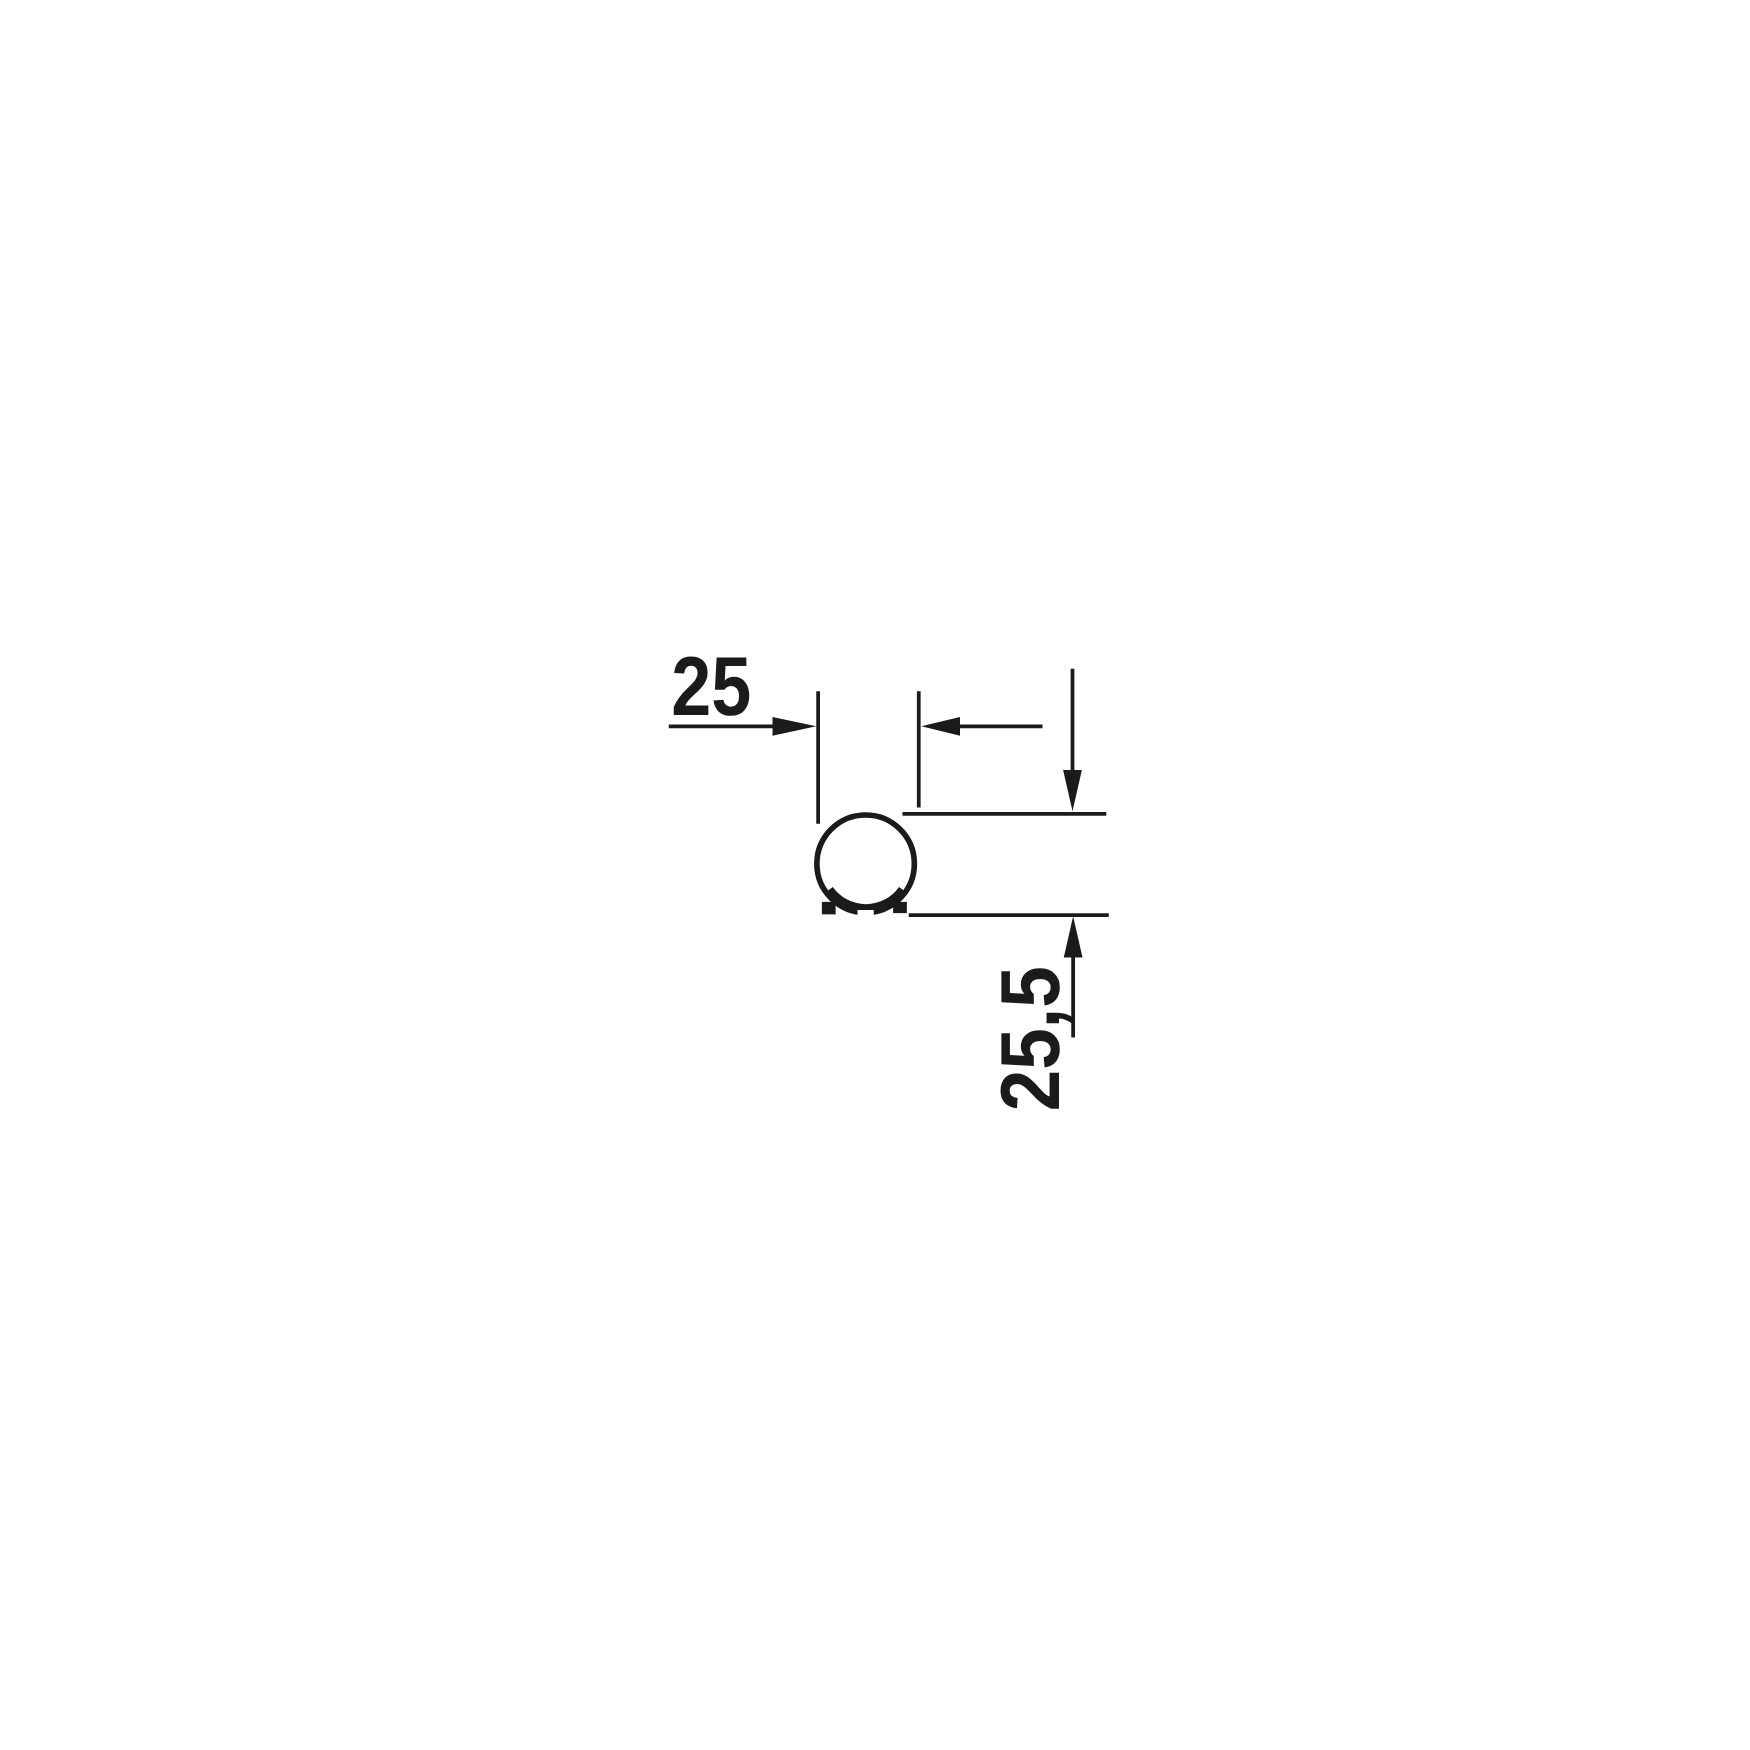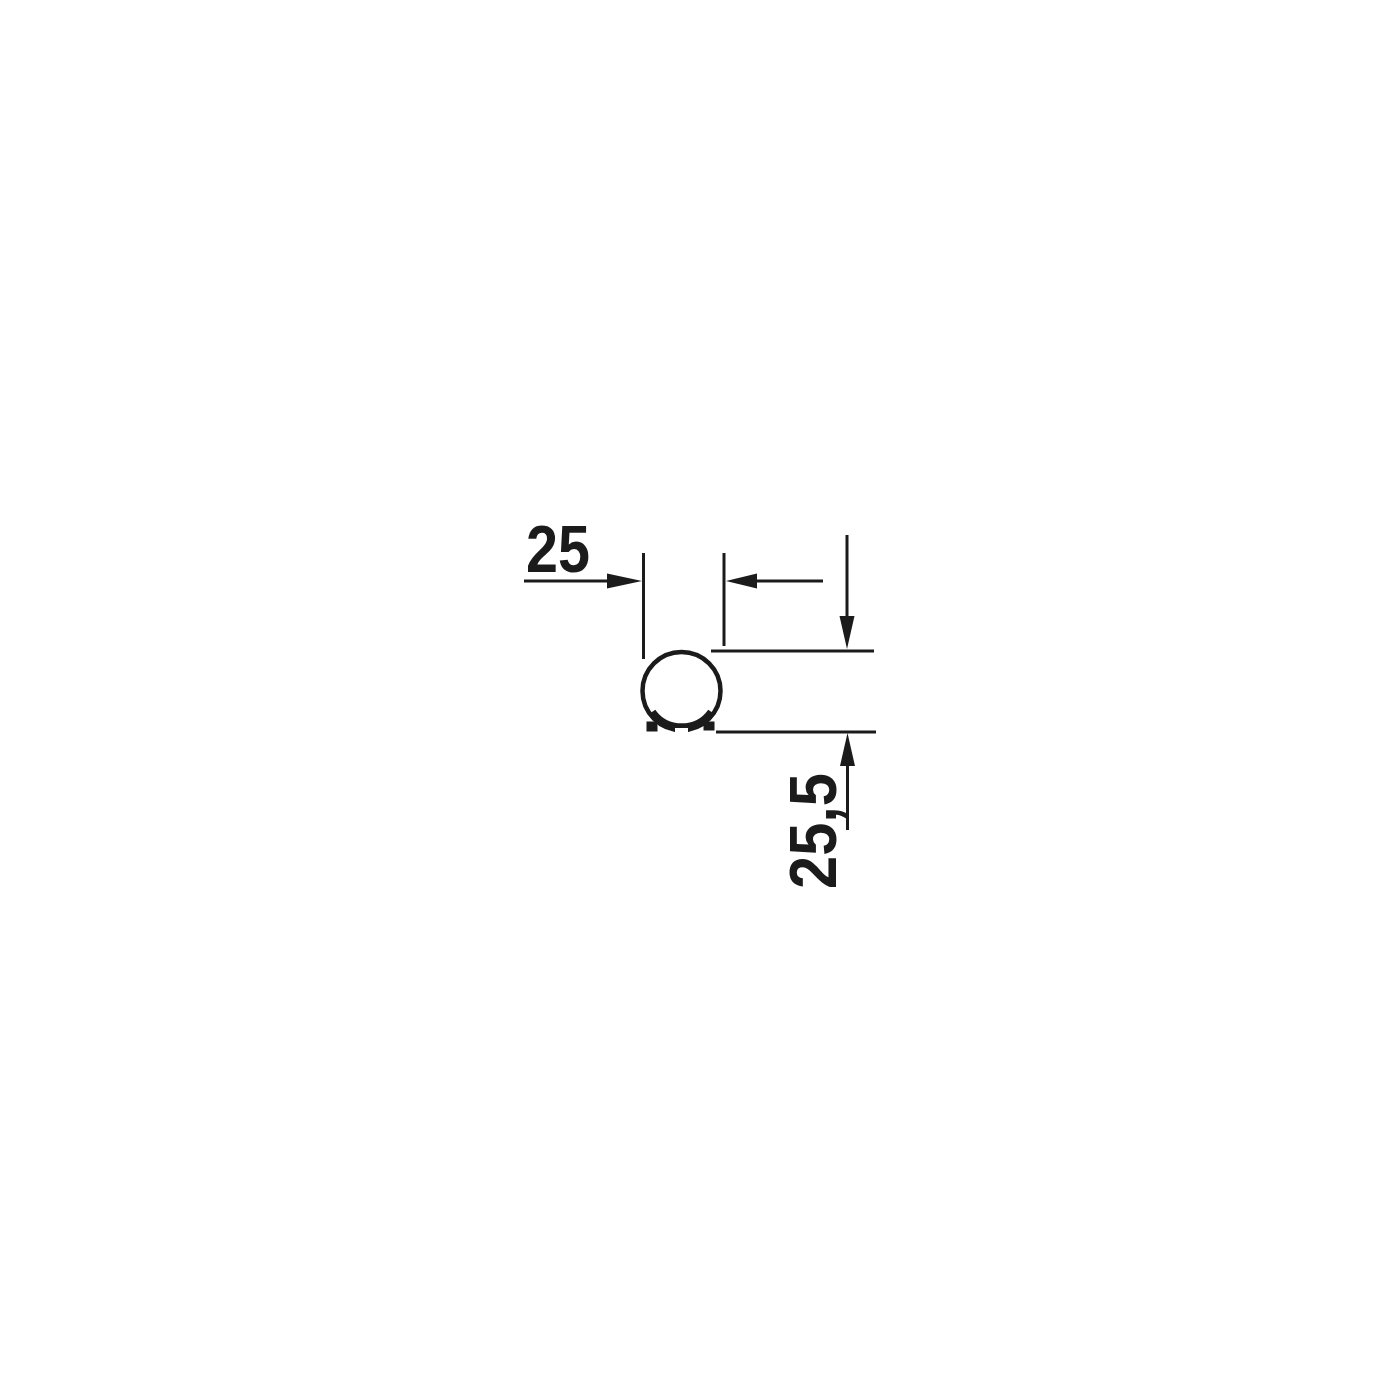--- a/index.html
+++ b/index.html
@@ -10,20 +10,21 @@
     margin: 0;
     padding: 0;
     background: var(--bg);
   }
   .canvas {
     position: relative;
     width: 1372px;
     height: 1400px;
     background: var(--bg);
     overflow: hidden;
+    margin-left: 11px;
   }
   svg { display: block; }
   .stroke {
     stroke: var(--line);
     fill: none;
   }
   .w3 { stroke-width: 3; }
   .w4 { stroke-width: 4.5; }
   .w8 { stroke-width: 8; }
   .solid { fill: var(--line); stroke: none; }

